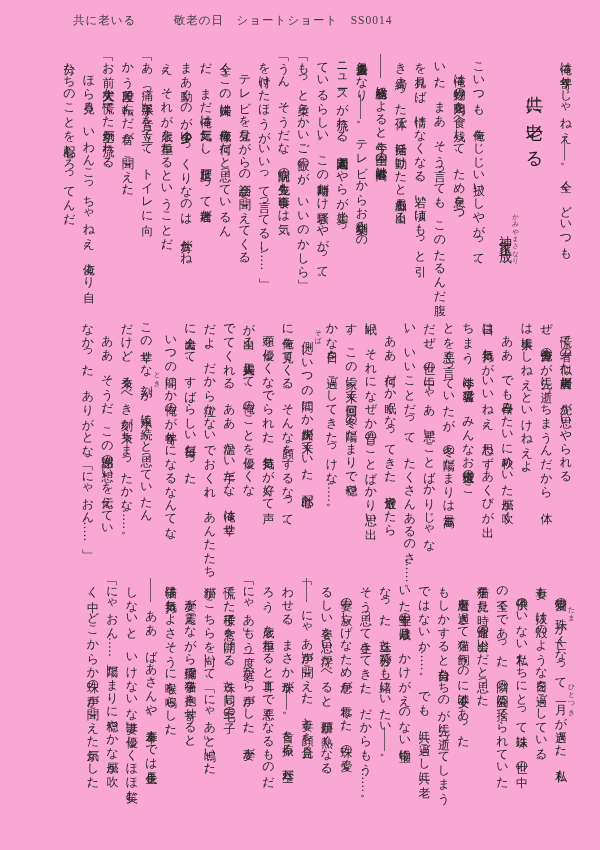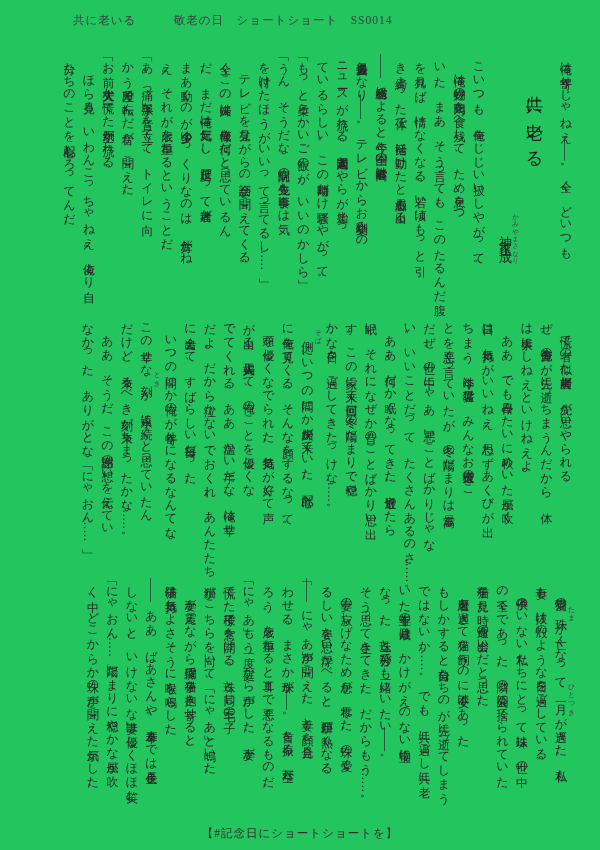--- a/index.html
+++ b/index.html
@@ -3,21 +3,21 @@
 <meta charset="utf-8">
 <style>
   html,body{margin:0;padding:0;}
   body{
     width:600px;height:850px;
     background:#f4f4f4;
     font-family:"Liberation Serif","DejaVu Serif",serif;
   }
   .page{
     position:relative;width:600px;height:850px;
-    background:#22c55e;color:#2a2a2a;overflow:hidden;
+    background:#f9a8d4;color:#2a2a2a;overflow:hidden;
   }
   .running-header{
     position:absolute;top:13px;left:73px;
     font-size:11.5px;letter-spacing:1px;color:#3c3c3c;
     white-space:pre;
   }
   .band{
     position:absolute;right:25px;
     writing-mode:vertical-rl;text-orientation:mixed;
     font-size:12px;line-height:19.5px;
@@ -129,14 +129,13 @@
       <div class="tcol">慌てた様子で窓を開ける。珠と同じ三毛の子</div>
       <div class="tcol">猫がこちらを向いて、「にゃあ」と鳴いた。</div>
       <div class="tcol">　妻が震えながら縁側で子猫を抱き寄せると、</div>
       <div class="tcol">子猫は気持ちよさそうに喉を鳴らした。</div>
       <div class="tcol">――ああ、ばあさんや。卒寿までは長生き</div>
       <div class="tcol">しないと、いけないな」妻は優しくほほ笑む。</div>
       <div class="tcol">「にゃおん……」陽だまりに穏やかな風が吹</div>
       <div class="tcol">く中、どこからか珠の声が聞こえた気がした。</div>
     </div>
 
-  <div class="footer-hashtag">【#記念日にショートショートを】</div>
 </div>
 
 </body></html>

